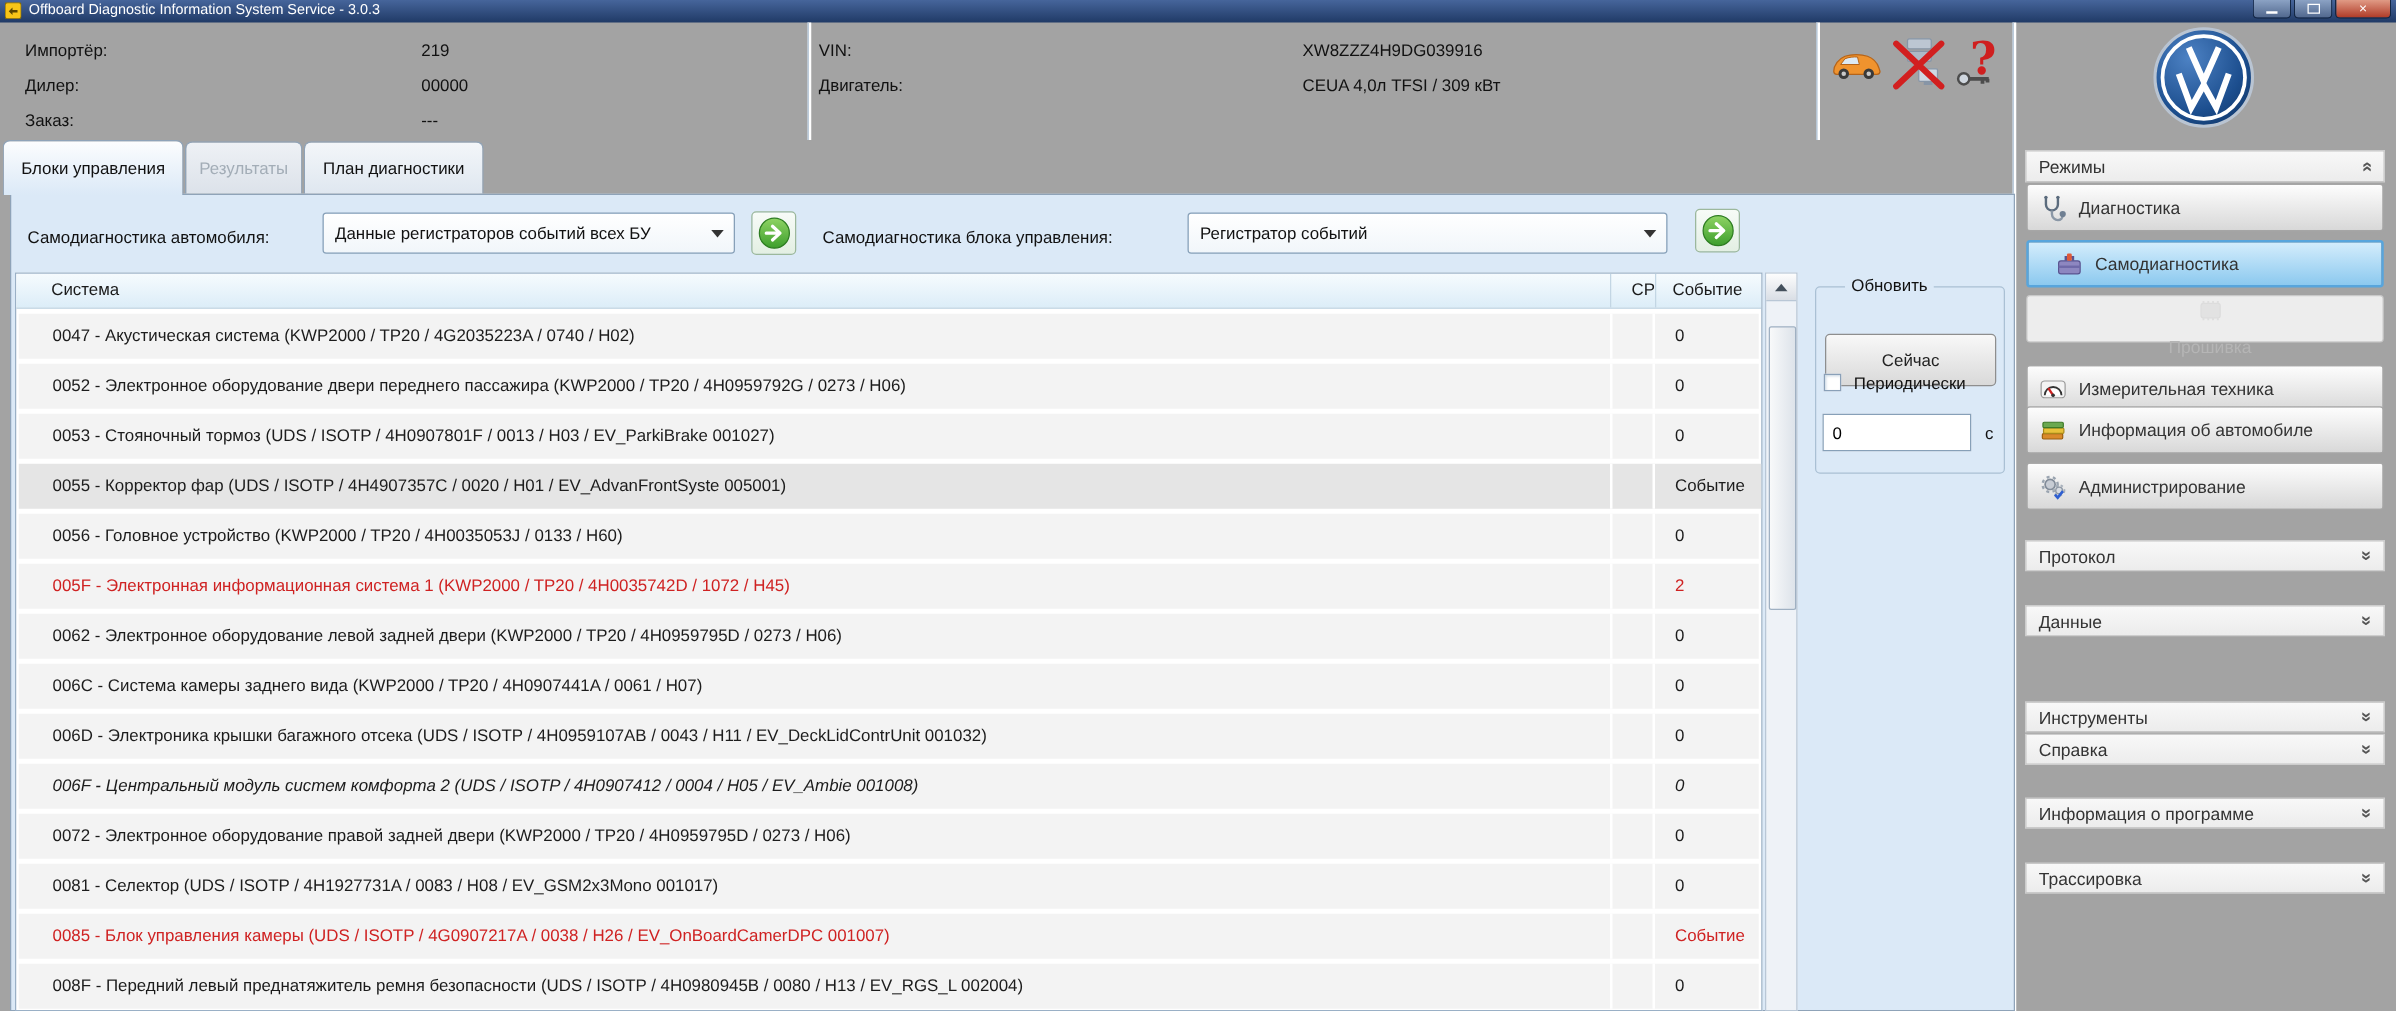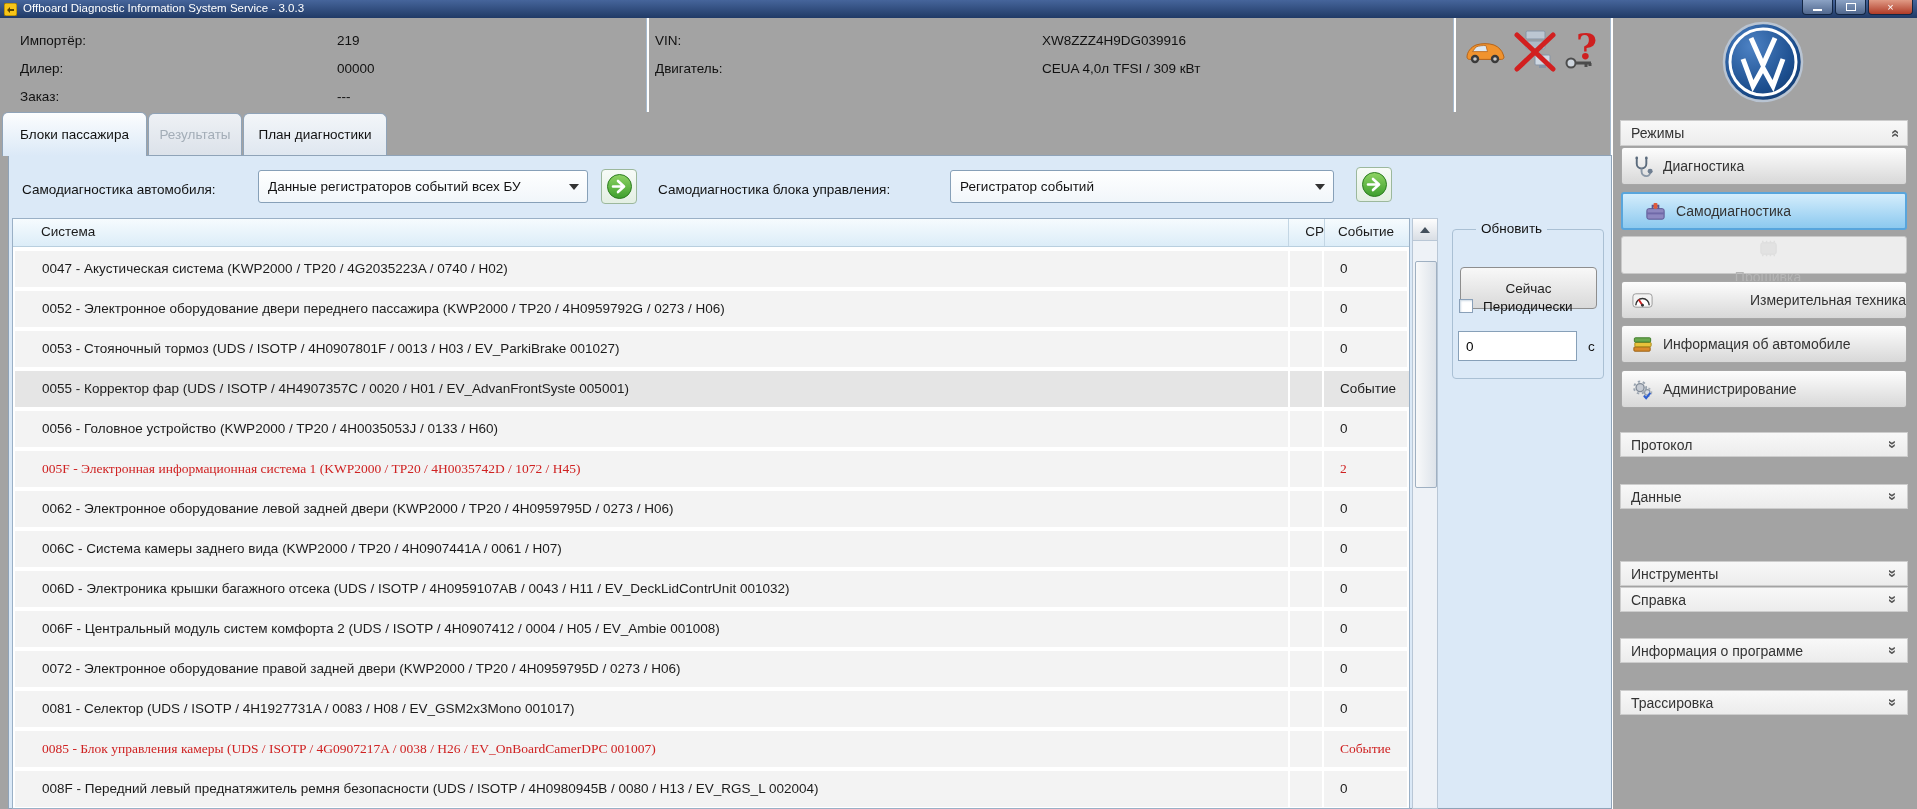--- a/index.html
+++ b/index.html
@@ -46,21 +46,21 @@
   .hsep{position:absolute;top:0;width:1px;height:27px;background:#c3d6e4;}
   .tbody{position:absolute;left:0;top:0;width:0;height:0;}
   .trow{position:absolute;left:2px;width:1392px;height:36px;background:#f3f3f3;}
   .trow.sel{background:#e5e5e5;}
   .c-sys{position:absolute;left:0;top:0;width:1270px;height:36px;line-height:36px;padding-left:27px;
          font-size:13.5px;white-space:nowrap;overflow:hidden;box-sizing:border-box;color:#1c1c1c;}
   .c-cp{position:absolute;left:1273px;top:0;width:36px;height:36px;box-sizing:border-box;
         border-left:2px solid #fff;border-right:2px solid #fff;line-height:36px;text-align:center;font-size:13.5px;}
   .c-ev{position:absolute;left:1311px;top:0;width:81px;height:36px;line-height:36px;padding-left:14px;
         font-size:13.5px;color:#1c1c1c;}
-  .trow.err .c-sys,.trow.err .c-ev{color:#cf2222;font-family:Liberation Serif, serif;}
+  .trow.err .c-sys,.trow.err .c-ev{color:#cf2222;}
   
   .vscroll{position:absolute;left:1412px;top:218px;width:26px;height:591px;box-sizing:border-box;
            background:#eef2f7;border:1px solid #b9c7d6;}
   .vs-up{height:21px;background:linear-gradient(#fdfdfd,#d9dee5);border-bottom:1px solid #b9c7d6;
          display:flex;align-items:center;justify-content:center;}
   .tri-up{width:0;height:0;border:5px solid transparent;border-bottom:6px solid #44505c;margin-top:-4px;}
   .vs-thumb{position:absolute;left:2px;top:42px;width:20px;height:225px;border:1px solid #9fb0c2;border-radius:2px;
             background:linear-gradient(to right,#f8f9fa,#dde3ea);}
   
   .group{position:absolute;left:1452px;top:229px;width:152px;height:150px;box-sizing:border-box;
@@ -173,21 +173,21 @@
   </span>
   <span class="hicon" style="left:1722px;top:21px">
     <svg width="82" height="82" viewBox="0 0 82 82">
       <circle cx="41" cy="41" r="39" fill="url(#vwg)" stroke="#b9c4d2" stroke-width="2.5"></circle>
       <circle cx="41" cy="41" r="33" fill="none" stroke="#fff" stroke-width="3"></circle>
       <path d="M29 17L41 44L53 17" fill="none" stroke="#fff" stroke-width="5"></path>
       <path d="M21 38L31 65L41 47L51 65L61 38" fill="none" stroke="#fff" stroke-width="5"></path>
     </svg>
   </span>
 
-  <div class="tab active" style="left:2px;width:145px">Блоки пассажира</div>
+  <div class="tab active" style="left:2px;width:145px">Блоки управления</div>
   <div class="tab disabled" style="left:148px;width:94px">Результаты</div>
   <div class="tab idle" style="left:243px;width:144px">План диагностики</div>
 
   <div class="main"></div>
 
   <div class="ctl-label" style="left:22px;top:182px">Самодиагностика автомобиля:</div>
   <div class="combo" style="left:258px;top:170px;width:330px">
     <span>Данные регистраторов событий всех БУ</span>
     <span class="combo-arrow"></span>
   </div>
@@ -257,21 +257,21 @@
         <div class="trow" style="top: 312px;">
           <div class="c-sys">006C - Система камеры заднего вида  (KWP2000 / TP20 / 4H0907441A / 0061 / H07)</div>
           <div class="c-cp"></div>
           <div class="c-ev">0</div>
         </div>
         <div class="trow" style="top: 352px;">
           <div class="c-sys">006D - Электроника крышки багажного отсека  (UDS / ISOTP / 4H0959107AB / 0043 / H11 / EV_DeckLidContrUnit 001032)</div>
           <div class="c-cp"></div>
           <div class="c-ev">0</div>
         </div>
-        <div class="trow" style="top: 392px;">
+        <div class="trow" style="top: 392px; font-style: italic;">
           <div class="c-sys">006F - Центральный модуль систем комфорта 2  (UDS / ISOTP / 4H0907412 / 0004 / H05 / EV_Ambie 001008)</div>
           <div class="c-cp"></div>
           <div class="c-ev">0</div>
         </div>
         <div class="trow" style="top: 432px;">
           <div class="c-sys">0072 - Электронное оборудование правой задней двери  (KWP2000 / TP20 / 4H0959795D / 0273 / H06)</div>
           <div class="c-cp"></div>
           <div class="c-ev">0</div>
         </div>
         <div class="trow" style="top: 472px;">
@@ -337,21 +337,21 @@
       </div>
       <div class="sb-btn disabled" style="top: 236px;">
         <span class="sb-ic">
           <svg viewBox="0 0 24 24" width="23" height="23">
             <rect x="4" y="6" width="16" height="12" rx="2" fill="#cfcfcf" stroke="#bdbdbd"></rect>
             <path d="M6 4v2M10 4v2M14 4v2M18 4v2M6 18v2M10 18v2M14 18v2M18 18v2" stroke="#c4c4c4" stroke-width="1.6"></path>
           </svg>
         </span>
         <span>Прошивка</span>
       </div>
-      <div class="sb-btn" style="top: 281px; justify-content: space-between;">
+      <div class="sb-btn" style="top: 292px;">
         <span class="sb-ic">
           <svg viewBox="0 0 24 24" width="23" height="23">
             <rect x="2" y="5" width="20" height="14" rx="3" fill="#f3f3f3" stroke="#9a9a9a"></rect>
             <path d="M5 17a7 7 0 0 1 14 0" fill="#fff" stroke="#333" stroke-width="1.5"></path>
             <path d="M12 17L8 11" stroke="#cc2222" stroke-width="2"></path>
             <circle cx="12" cy="17" r="1.5" fill="#333"></circle>
           </svg>
         </span>
         <span>Измерительная техника</span>
       </div>

